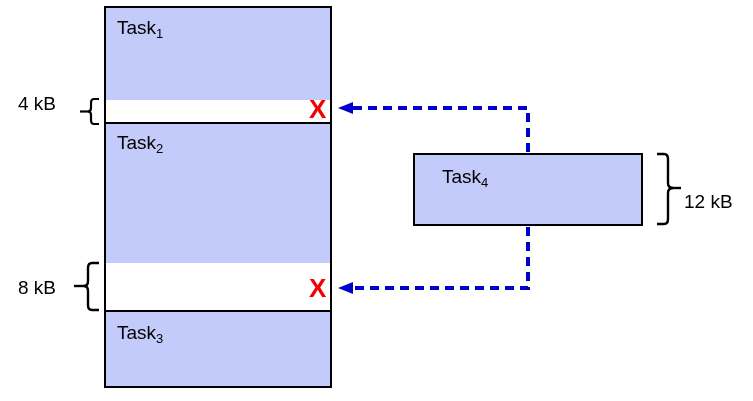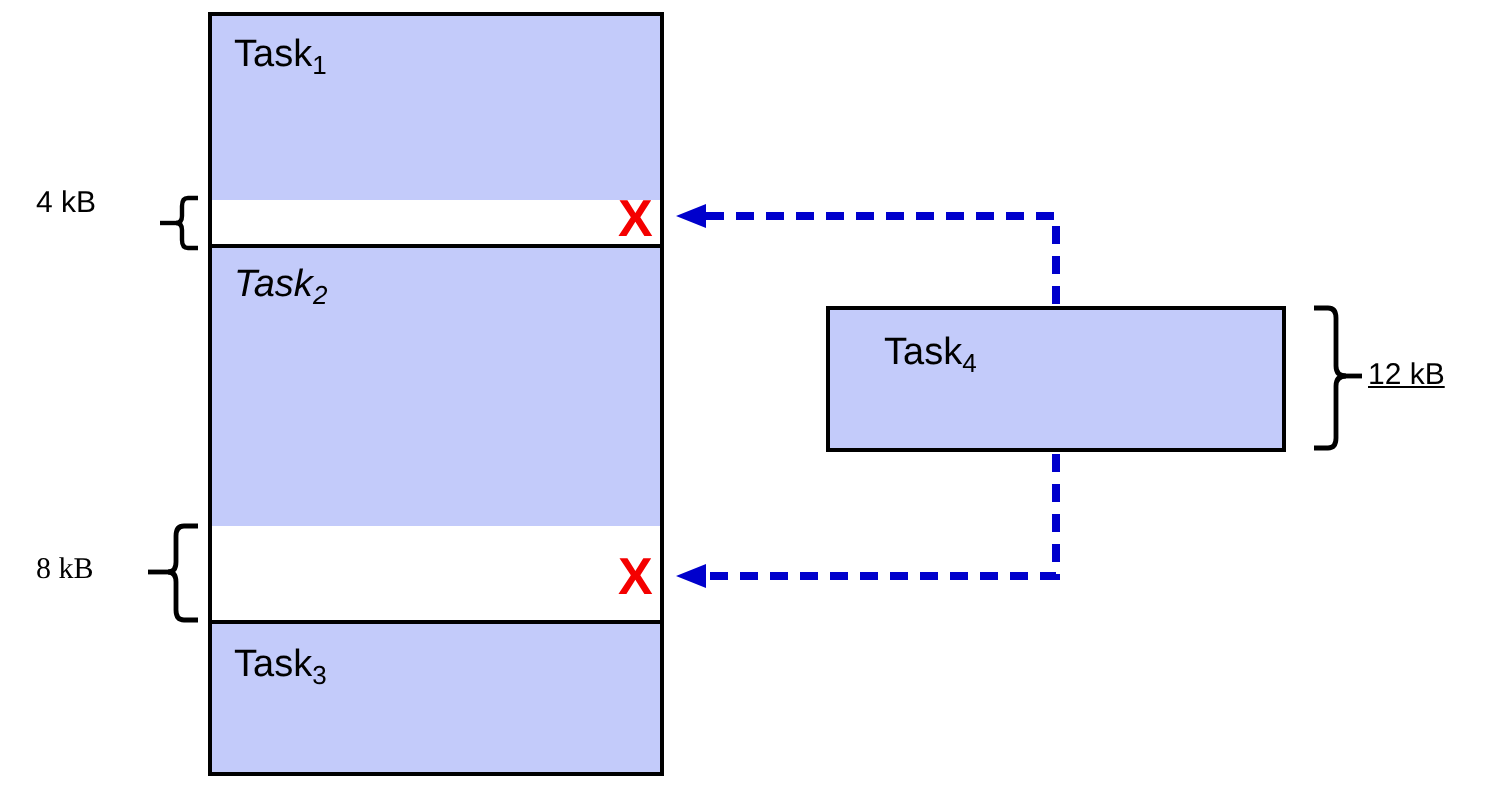--- a/index.html
+++ b/index.html
@@ -38,21 +38,21 @@
     white-space: nowrap;
   }
   .task-label sub {
     font-size: 13px;
     vertical-align: baseline;
     position: relative;
     top: 4px;
   }
   .size-label {
     position: absolute;
-    font-size: 15px;
+    font-size: 19px;
     color: #000000;
     line-height: 1;
     white-space: nowrap;
   }
   .x-mark {
     position: absolute;
     color: #f40000;
     font-size: 26px;
     font-weight: bold;
     line-height: 1;
@@ -85,39 +85,39 @@
   <div class="mem-block" style="left:104px; top:122px; width:228px; height:143px;"></div>
 
   <div class="mem-gap" style="left:104px; top:263px; width:228px; height:49px;"></div>
 
   <div class="mem-block" style="left:104px; top:310px; width:228px; height:78px;"></div>
 
   <div class="task-label" style="left:117px; top:18px;">
     <span>Task</span><sub>1</sub>
   </div>
 
-  <div class="task-label" style="left:117px; top:133px;font-style:italic;">
+  <div class="task-label" style="left:117px; top:133px;">
     <span>Task</span><sub>2</sub>
   </div>
 
   <div class="task-label" style="left:117px; top:323px;">
     <span>Task</span><sub>3</sub>
   </div>
 
   <div class="task4-box" style="left:413px; top:153px; width:230px; height:73px;"></div>
 
   <div class="task-label" style="left:442px; top:167px;">
     <span>Task</span><sub>4</sub>
   </div>
 
   <div class="size-label" style="left:18px; top:94px;">4 kB</div>
 
-  <div class="size-label" style="left:18px; top:278px;font-family:Liberation Serif, serif;">8 kB</div>
+  <div class="size-label" style="left:18px; top:278px;">8 kB</div>
 
-  <div class="size-label" style="left:684px; top:180px;text-decoration:underline;">12 kB</div>
+  <div class="size-label" style="left:684px; top:192px;">12 kB</div>
 
   <div class="x-mark" style="left:309px; top:96px;">X</div>
 
   <div class="x-mark" style="left:309px; top:275px;">X</div>
 
   <svg class="svg-layer" viewBox="0 0 753 401" xmlns="http://www.w3.org/2000/svg">
 
     <g>
       <path d="M 99 99 L 94 99 Q 91 99 91 103 L 91 108 Q 91 111.5 88 111.5
                Q 91 111.5 91 115 L 91 120 Q 91 124 94 124 L 99 124" fill="none" stroke="#000000" stroke-width="2.2" stroke-linecap="butt"></path>

